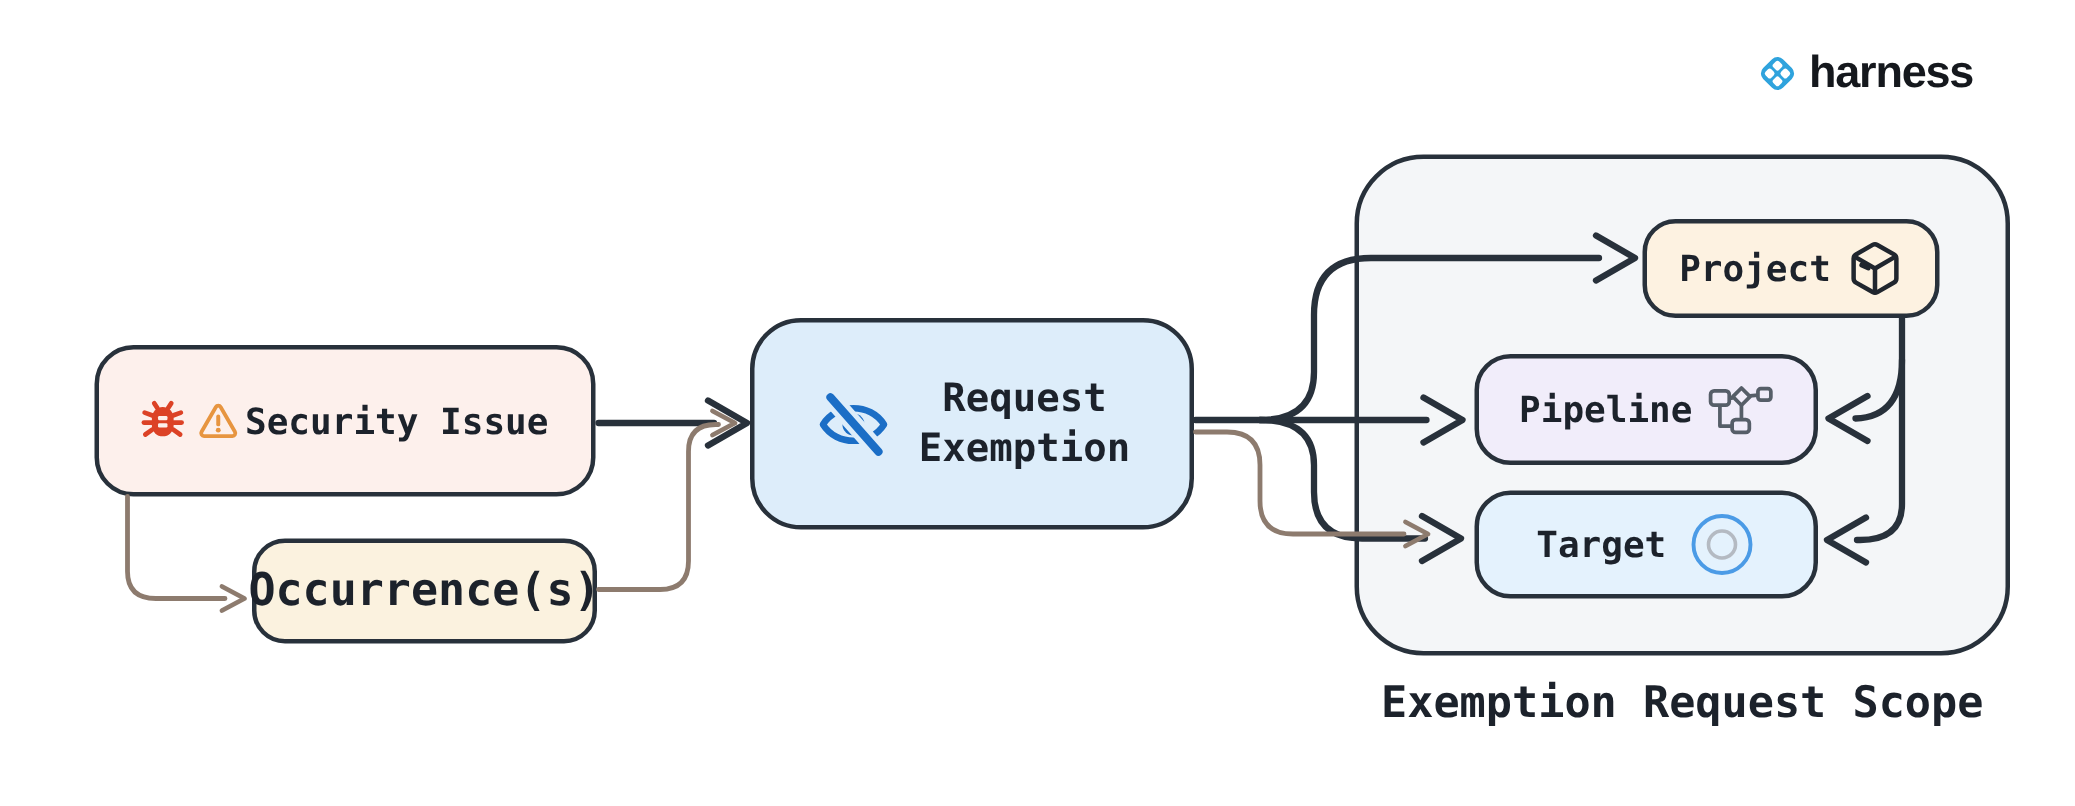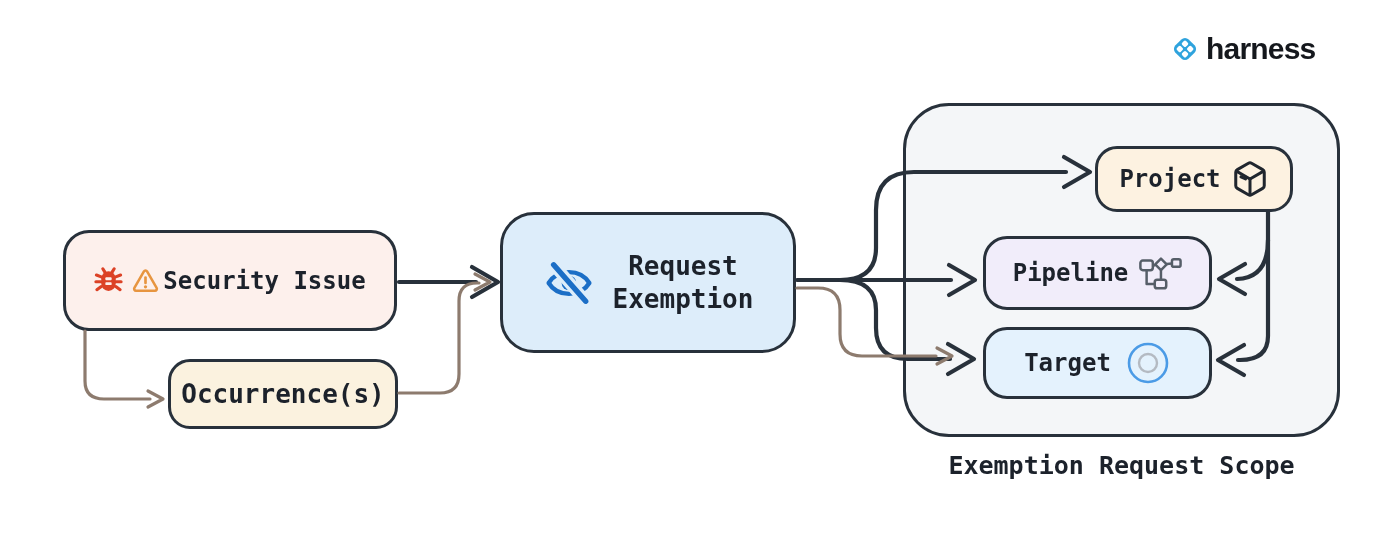--- a/index.html
+++ b/index.html
@@ -37,21 +37,21 @@
     border-radius: 26px;
     background: var(--security-fill, #fdf0ec);
     gap: 3px;
     font-size: 24px;
   }
   .icon-row { display: flex; align-items: center; gap: 8px; }
   #node-occurrence {
     left: 168px; top: 359px; width: 230px; height: 70px;
     border-radius: 22px;
     background: var(--occurrence-fill, #fbf2df);
-    font-size: 26px;
+    font-size: 30px;
   }
   #node-exemption {
     left: 500px; top: 212px; width: 296px; height: 141px;
     border-radius: 34px;
     background: var(--exemption-fill, #ddedfa);
     gap: 18px;
     font-size: 26px;
   }
   #node-project {
     left: 1095px; top: 146px; width: 198px; height: 66px;
@@ -71,21 +71,21 @@
     left: 983px; top: 327px; width: 229px; height: 72px;
     border-radius: 24px;
     background: var(--target-fill, #e4f2fd);
     gap: 14px;
     font-size: 24px;
   }
   #scope-label {
     position: absolute;
     left: 903px; top: 451px; width: 437px;
     text-align: center;
-    font-size: 25px;
+    font-size: 29px;
     font-weight: bold;
     color: var(--text-dark, #1c222b);
     z-index: 2;
   }
 
   
   #logo {
     position: absolute;
     left: 1171px; top: 32px;
     display: flex; align-items: center; gap: 7px;

